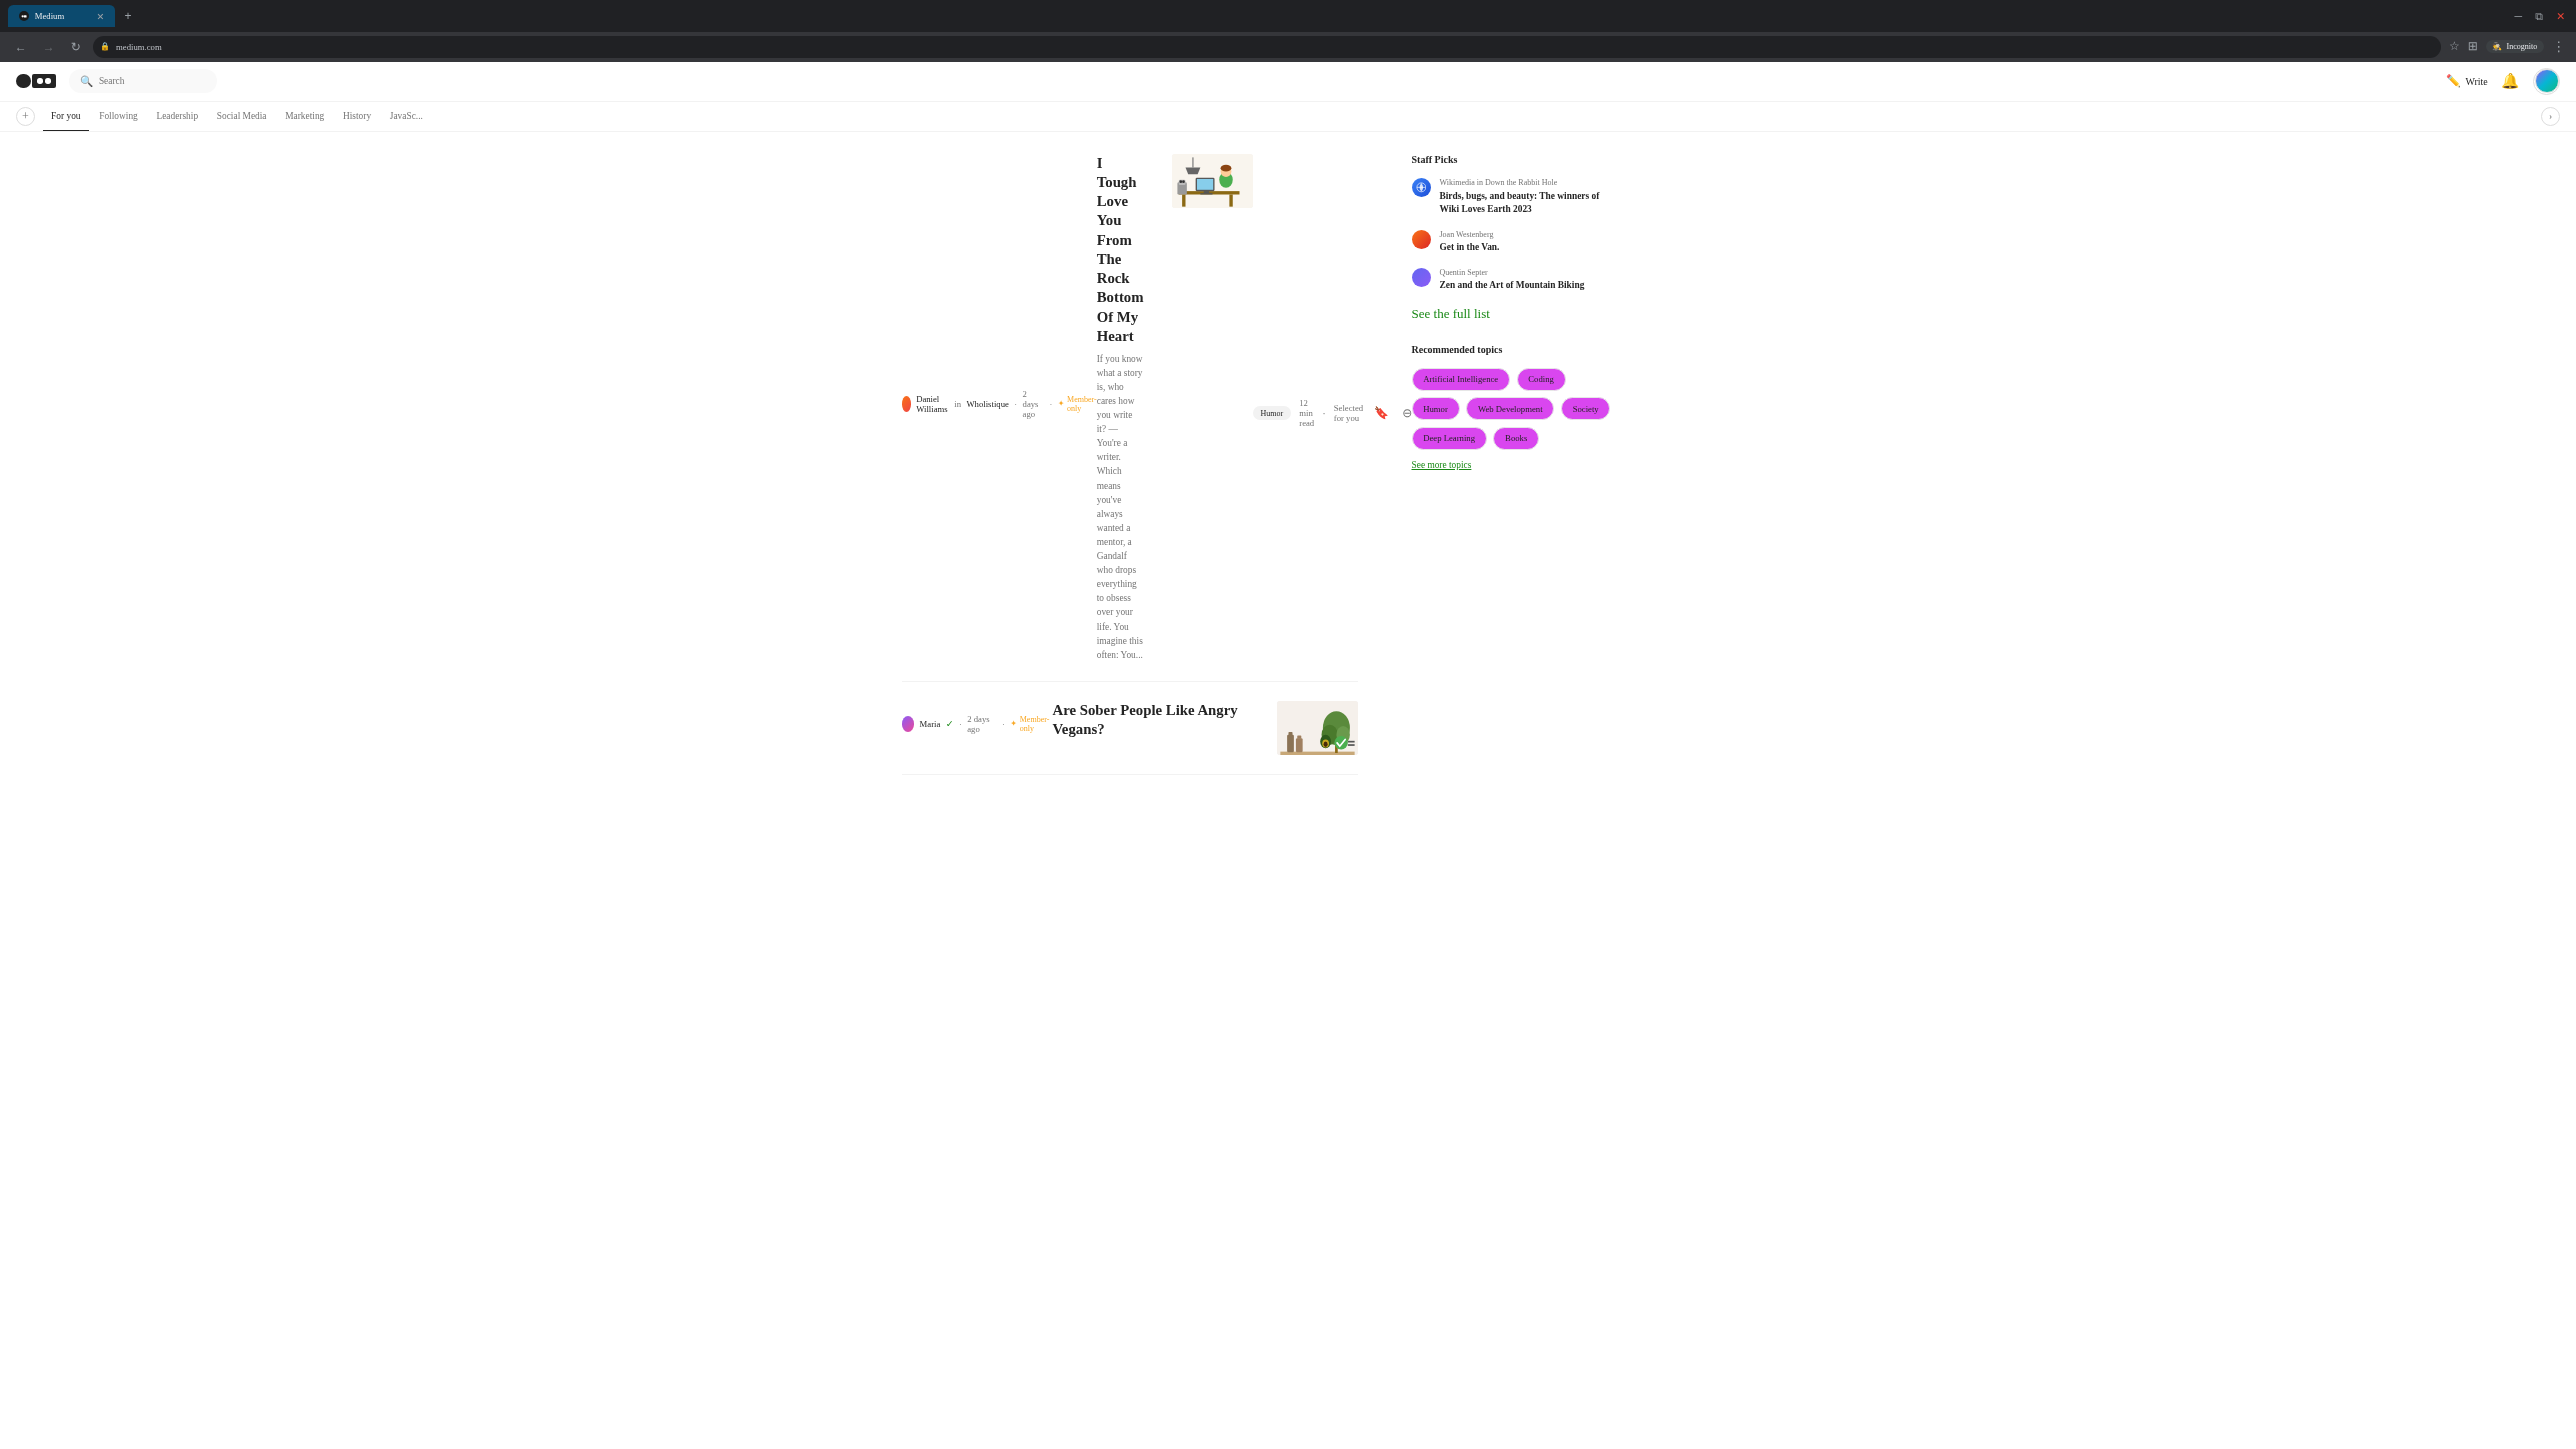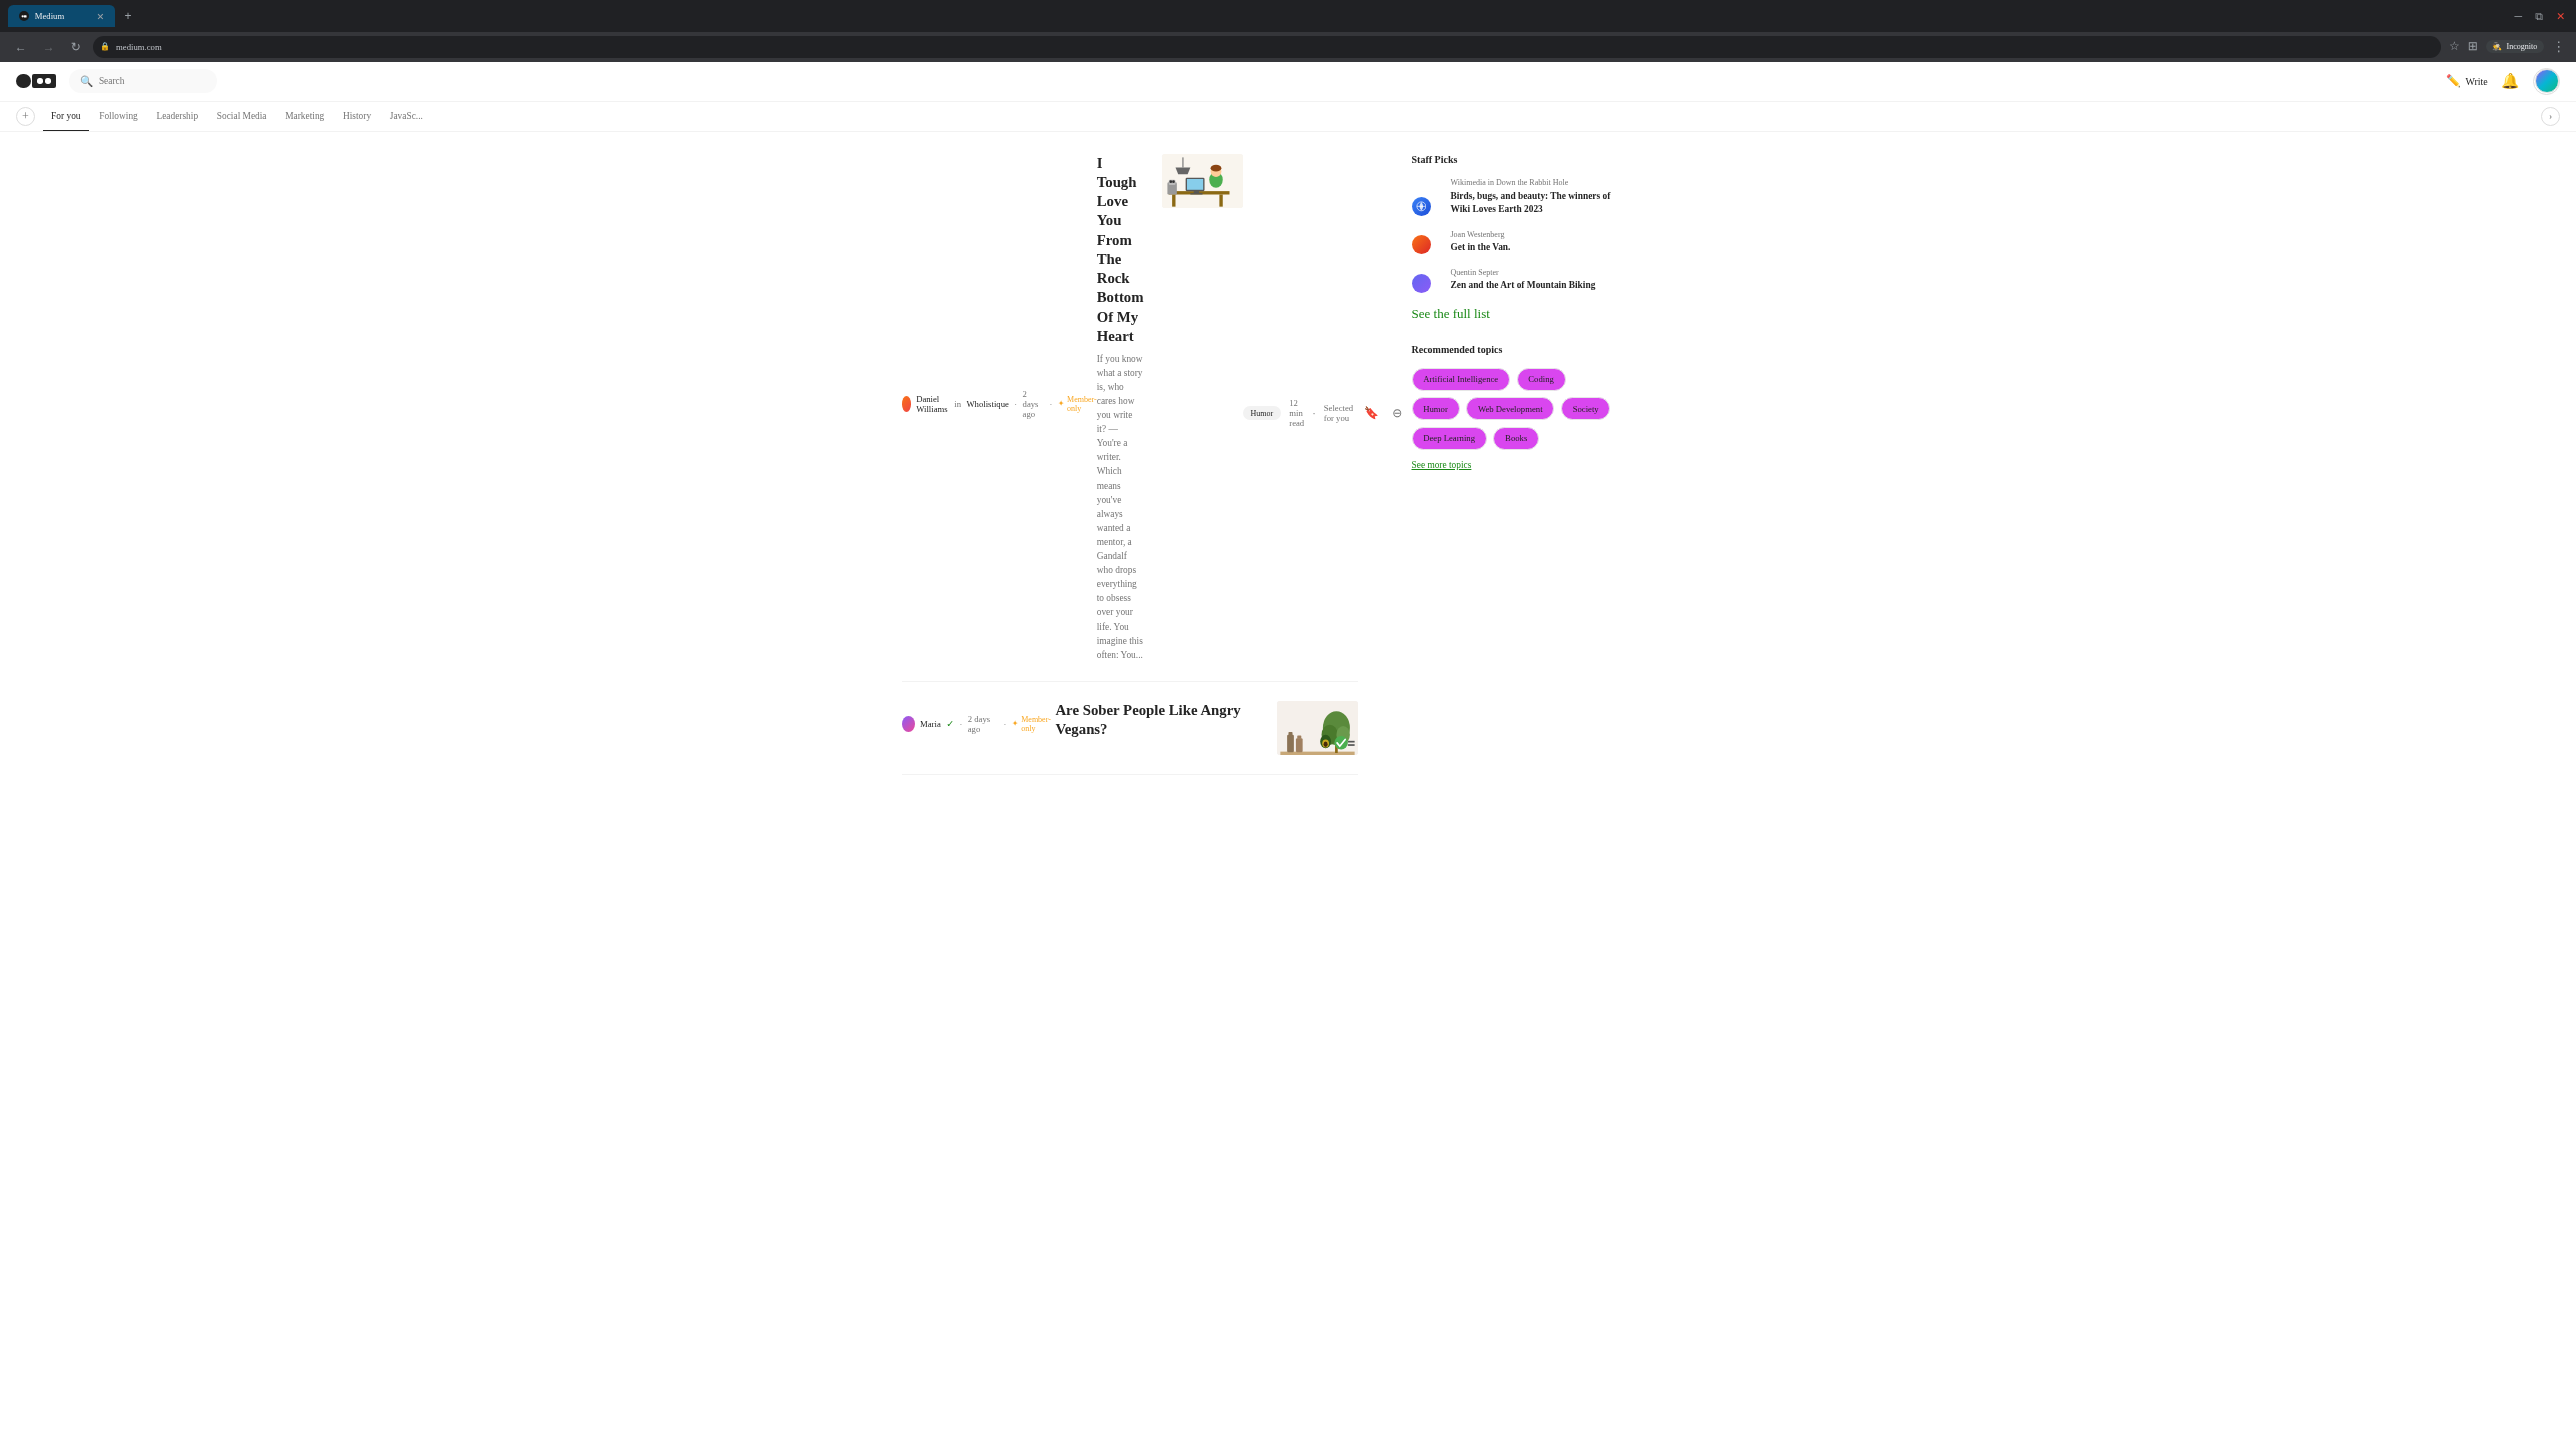--- a/index.html
+++ b/index.html
@@ -58,37 +58,37 @@
     .author-avatar { width: 16px; height: 16px; border-radius: 50%; overflow: hidden; }
     .author-avatar-1 { background: linear-gradient(135deg, #f97316, #ef4444); }
     .author-avatar-2 { background: linear-gradient(135deg, #8B5CF6, #ec4899); }
     .author-name { font-size: 8.7px; font-weight: 500; color: #242424; }
     .meta-sep { color: #757575; font-size: 8.7px; }
     .pub-name { font-size: 8.7px; color: #242424; }
     .meta-dot { color: #757575; font-size: 8.7px; }
     .meta-time { font-size: 8.7px; color: #757575; }
     .member-badge { display: flex; align-items: center; gap: 2.7px; color: #f9a825; font-size: 8px; }
     .verified-icon { color: #1a8917; font-size: 9.4px; }
-    .article-body { display: flex; gap: 18px; align-items: flex-start; justify-content: space-between; }
+    .article-body { display: flex; gap: 28px; align-items: flex-start; justify-content: space-between; }
     .article-text { flex: 1; }
     .article-title { font-size: 14.8px; font-weight: 700; color: #242424; line-height: 1.3; margin-bottom: 5.4px; font-family: Georgia, serif; }
     .article-excerpt { font-size: 9.4px; color: #757575; line-height: 1.5; }
     .article-image { width: 81px; height: 54px; border-radius: 2.7px; overflow: hidden; flex-shrink: 0; background: #f2f2f2; }
     .article-footer { display: flex; align-items: center; gap: 8px; margin-top: 10.7px; }
     .tag-pill { background: #f2f2f2; border-radius: 13.4px; padding: 2.7px 8px; font-size: 8px; color: #242424; }
     .read-time { font-size: 8.7px; color: #757575; }
     .footer-dot { color: #757575; }
     .selected-for { font-size: 8.7px; color: #757575; }
     .article-actions { display: flex; align-items: center; gap: 8px; margin-left: auto; }
     .action-btn { background: none; border: none; cursor: pointer; color: #757575; font-size: 12px; padding: 2.7px; }
 
     
     .sidebar-section { margin-bottom: 21.5px; }
     .sidebar-title { font-size: 10px; font-weight: 700; color: #242424; margin-bottom: 13.4px; }
-    .staff-pick { display: flex; gap: 20px; margin-bottom: 13.4px; align-items: flex-end; }
+    .staff-pick { display: flex; gap: 9px; margin-bottom: 13.4px; align-items: flex-start; }
     .staff-pick-avatar { width: 19px; height: 19px; border-radius: 50%; flex-shrink: 0; overflow: hidden; }
     .sp-avatar-1 { background: linear-gradient(135deg, #3b82f6, #1d4ed8); display: flex; align-items: center; justify-content: center; }
     .sp-avatar-2 { background: linear-gradient(135deg, #f97316, #dc2626); }
     .sp-avatar-3 { background: linear-gradient(135deg, #6366f1, #8b5cf6); }
     .staff-pick-content { flex: 1; }
     .staff-pick-meta { font-size: 8px; color: #757575; margin-bottom: 2.7px; }
     .staff-pick-title { font-size: 9.4px; font-weight: 600; color: #242424; line-height: 1.4; }
     .see-full-list { color: #1a8917; font-size: 13px; cursor: pointer; text-decoration: none; }
 
     

